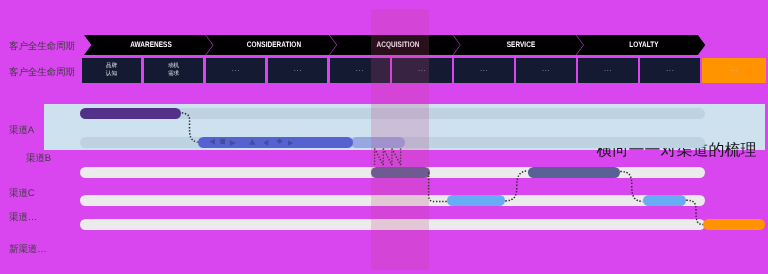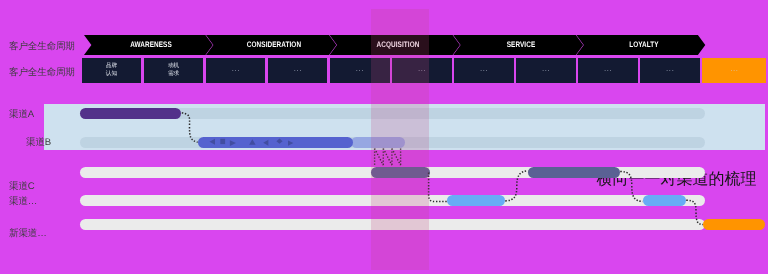--- a/index.html
+++ b/index.html
@@ -1,21 +1,21 @@
 <!DOCTYPE html>
 <html><head>
 <meta charset="utf-8">
 <style>
   html,body{margin:0;padding:0;background:#fff;}
   body{width:768px;height:274px;font-family:"Liberation Sans",sans-serif;overflow:hidden;-webkit-font-smoothing:antialiased;text-rendering:geometricPrecision;}
   #stage{position:relative;width:768px;height:274px;background:#d946ef;will-change:transform;}
 
   
   .toplabel{position:absolute;font-size:9.6px;color:#3c3c3c;white-space:nowrap;letter-spacing:-0.2px;font-weight:500;}
-  .chlabel{position:absolute;font-size:9.6px;color:#3c3c3c;white-space:nowrap;letter-spacing:-0.2px;font-weight:500;}
+  .chlabel{position:absolute;font-size:9.6px;color:#3c3c3c;white-space:nowrap;letter-spacing:-0.2px;font-weight:500;margin-top:16px;}
 
   
   #bannerSvg{position:absolute;left:0;top:0;}
   .seglabel{position:absolute;color:#ffffff;font-size:8px;font-weight:bold;letter-spacing:0.1px;
             white-space:nowrap;text-align:center;line-height:20px;height:20px;
             transform:scaleX(0.8);-webkit-font-smoothing:antialiased;}
 
   
   .stepbox{position:absolute;box-sizing:border-box;
            display:flex;flex-direction:column;align-items:center;justify-content:center;padding-top:0.4px;}
@@ -88,28 +88,28 @@
       </div>
       <div class="stepbox" style="left: 640.15px; top: 57.8px; width: 59.65px; height: 25px; background: rgb(19, 26, 50);">
         <span class="dots">...</span>
       </div>
       <div class="stepbox" style="left: 702.2px; top: 57.8px; width: 64px; height: 25px; background: rgb(255, 148, 0); border: none;">
         <span class="dots">...</span>
       </div>
     </div>
 
   <div id="panel" style="left: 44.2px; top: 104.4px; width: 720.8px; height: 45.5px;"></div>
-  <div id="annot" style="left: 596.4px; top: 136px; margin-top: 36px;">横向一一对渠道的梳理</div>
+  <div id="annot" style="left: 596.4px; top: 107px; margin-top: 36px;">横向一一对渠道的梳理</div>
 
   <div id="chrows">
       <div class="chlabel" style="left: 9px; top: 107.5px;">渠道A</div>
       <div class="track" style="left: 79.6px; top: 108.3px; width: 625.8px; height: 11px; background: rgb(190, 211, 226);"></div>
       <div class="chlabel" style="left: 26px; top: 135.8px;">渠道B</div>
       <div class="track" style="left: 79.6px; top: 136.6px; width: 625.8px; height: 11px; background: rgb(190, 211, 226);"></div>
-      <div class="chlabel" style="left: 9px; top: 180px;">渠道C</div>
+      <div class="chlabel" style="left: 9px; top: 171px;">渠道C</div>
       <div class="track" style="left: 79.6px; top: 166.6px; width: 625.8px; height: 11px; background: rgb(235, 235, 235);"></div>
       <div class="chlabel" style="left: 9px; top: 194.6px;">渠道…</div>
       <div class="track" style="left: 79.6px; top: 195.4px; width: 625.8px; height: 11px; background: rgb(235, 235, 235);"></div>
       <div class="chlabel" style="left: 9px; top: 227px;">新渠道…</div>
       <div class="track" style="left: 79.6px; top: 219.1px; width: 625.8px; height: 11px; background: rgb(235, 235, 235);"></div>
       <div class="bar" style="left: 80px; top: 108.3px; width: 101px; height: 11px; background: rgb(83, 49, 138);"></div>
       <div class="bar" style="left: 351.4px; top: 136.6px; width: 53.8px; height: 11px; background: rgb(150, 167, 226);"></div>
       <div class="bar" style="left: 198px; top: 136.6px; width: 154.6px; height: 11px; background: rgb(85, 98, 207);"></div>
       <svg width="768" height="274" style="position: absolute; left: 0px; top: 0px;">
         <polygon points="209.5,141.8 215,138.8 215,144.8" fill="#414DA1"></polygon>

